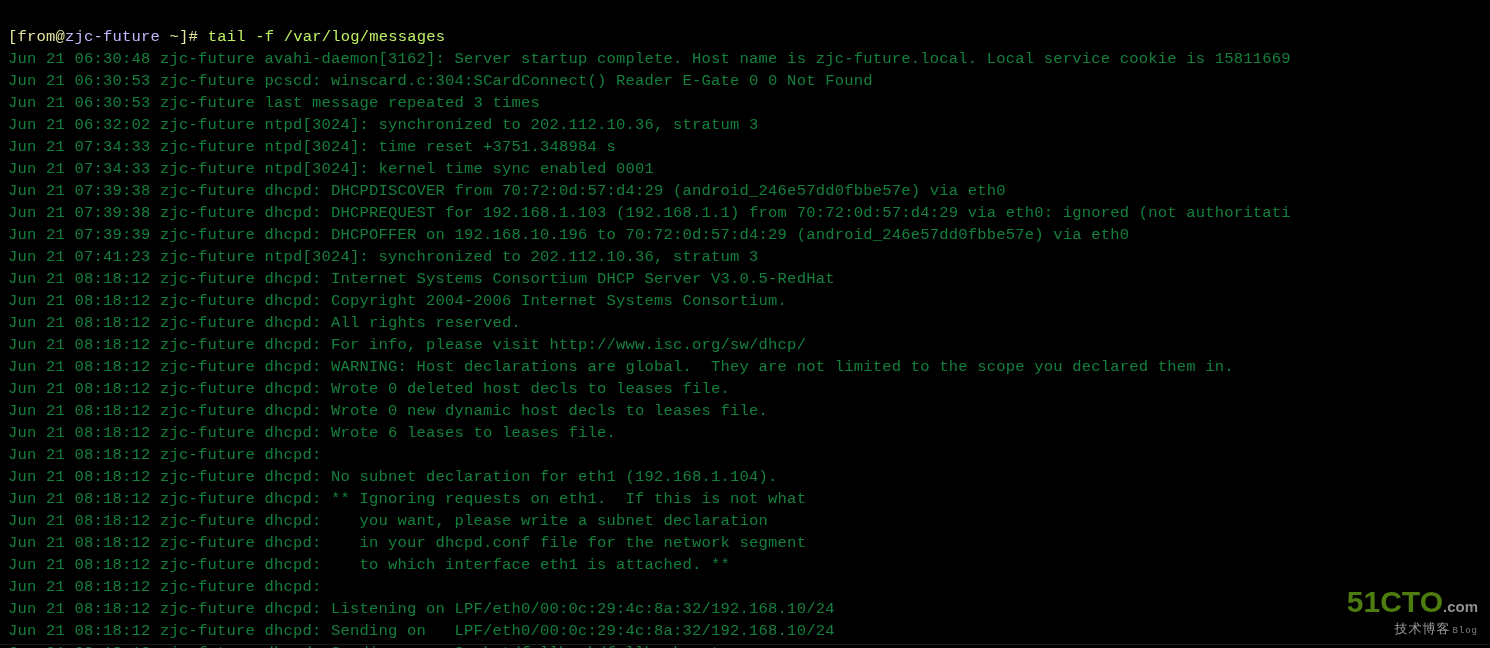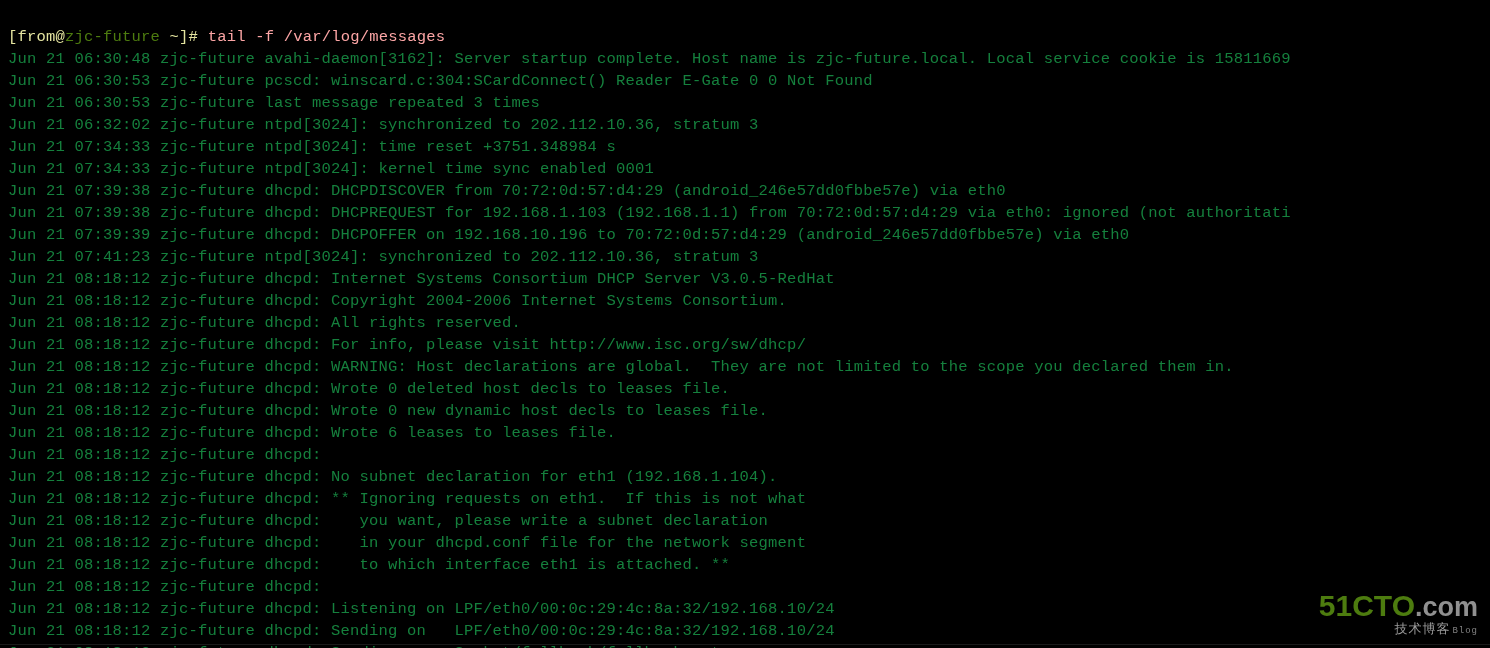--- a/index.html
+++ b/index.html
@@ -14,23 +14,23 @@
   .terminal {
     font-family: "Consolas", "Courier New", monospace;
     font-size: 15.5px;
     line-height: 22px;
     color: #e5e5a0;
     padding: 4px 8px;
     white-space: pre;
     letter-spacing: 0.2px;
   }
   .prompt-user   { color: #e5e5a0; }
-  .prompt-host   { color: #4d7c0f; }
+  .prompt-host   { color: #c4b5fd; }
   .prompt-sym    { color: #e5e5a0; }
-  .cmd           { color: #fca5a5; }
+  .cmd           { color: #bef264; }
   .log-line      { color: #15803d; display:block; }
 
   .under-line {
     position: absolute;
     left: 0;
     right: 0;
     bottom: 3px;
     height: 1px;
     background: #1a1a1a;
   }
@@ -45,21 +45,21 @@
   }
   .watermark .brand {
     font-size: 30px;
     font-weight: bold;
     color: #bfbfbf;
     letter-spacing: 0px;
     text-shadow: 1px 1px 1px #000;
     line-height: 30px;
   }
   .watermark .brand .accent { color: #4d7c0f; }
-  .watermark .brand .dom { color: #909090; font-size: 27px; }
+  .watermark .brand .dom { color: #909090; font-size: 15px; }
   .watermark .sub {
     font-size: 13px;
     color: #9b9b9b;
     letter-spacing: 1px;
     margin-top: -2px;
   }
   .watermark .sub .tiny {
     font-size: 9px;
     color: #808080;
     margin-left: 2px;

